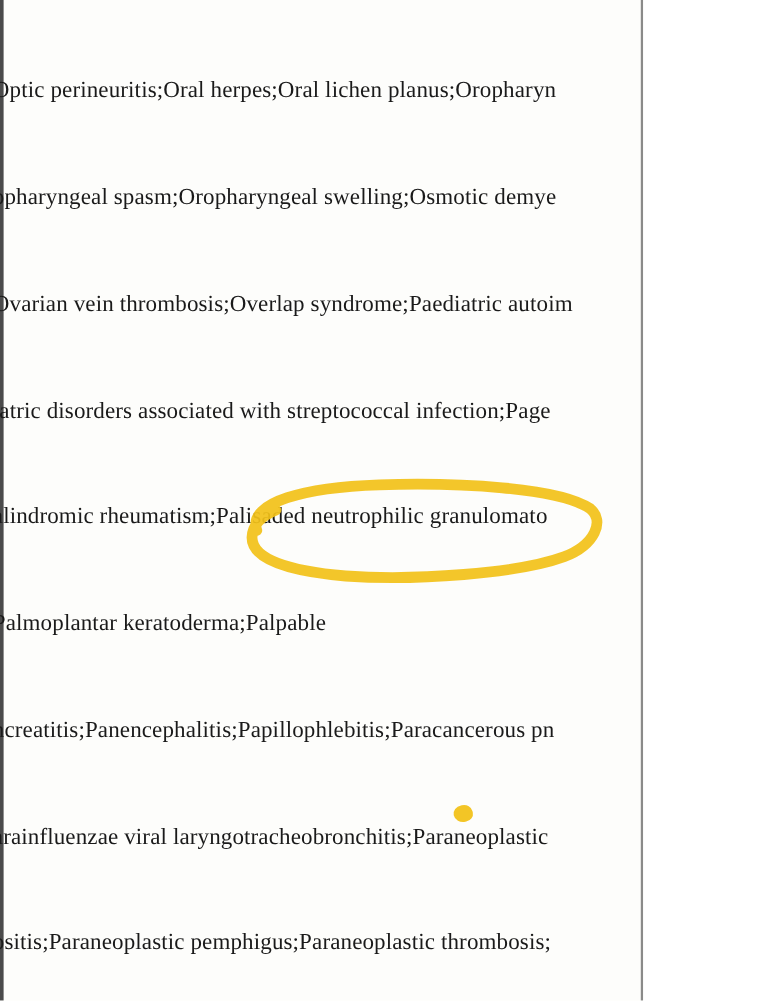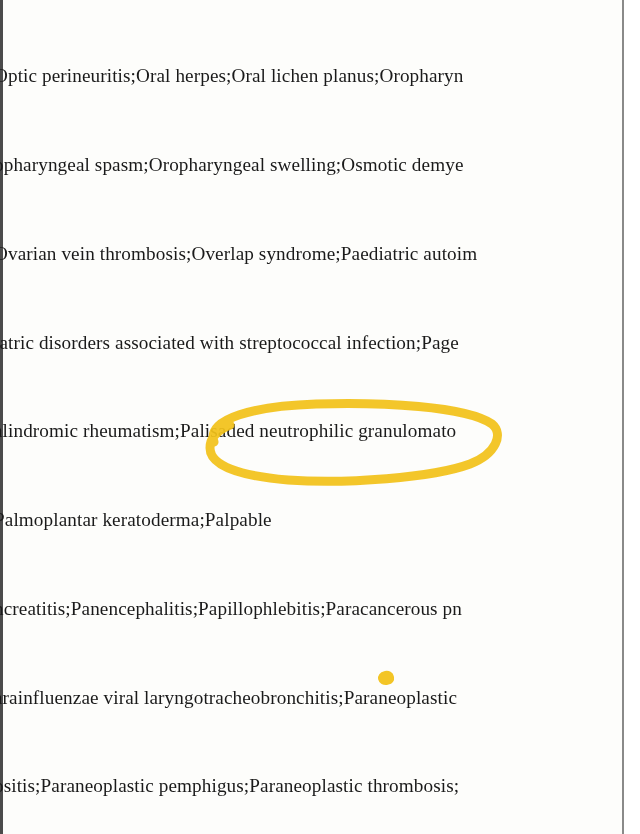--- a/index.html
+++ b/index.html
@@ -2,21 +2,21 @@
 <html><head>
 <meta charset="utf-8">
 <style>
   html, body {
     margin: 0;
     padding: 0;
     background: #ffffff;
   }
   #page {
     position: relative;
-    width: 624px;
+    width: 536px;
     height: 834px;
     overflow: hidden;
     background: #fdfdfb;
   }
   
   #page::before {
     content: "";
     position: absolute;
     left: 0; top: 0;
     width: 3px; height: 834px;

